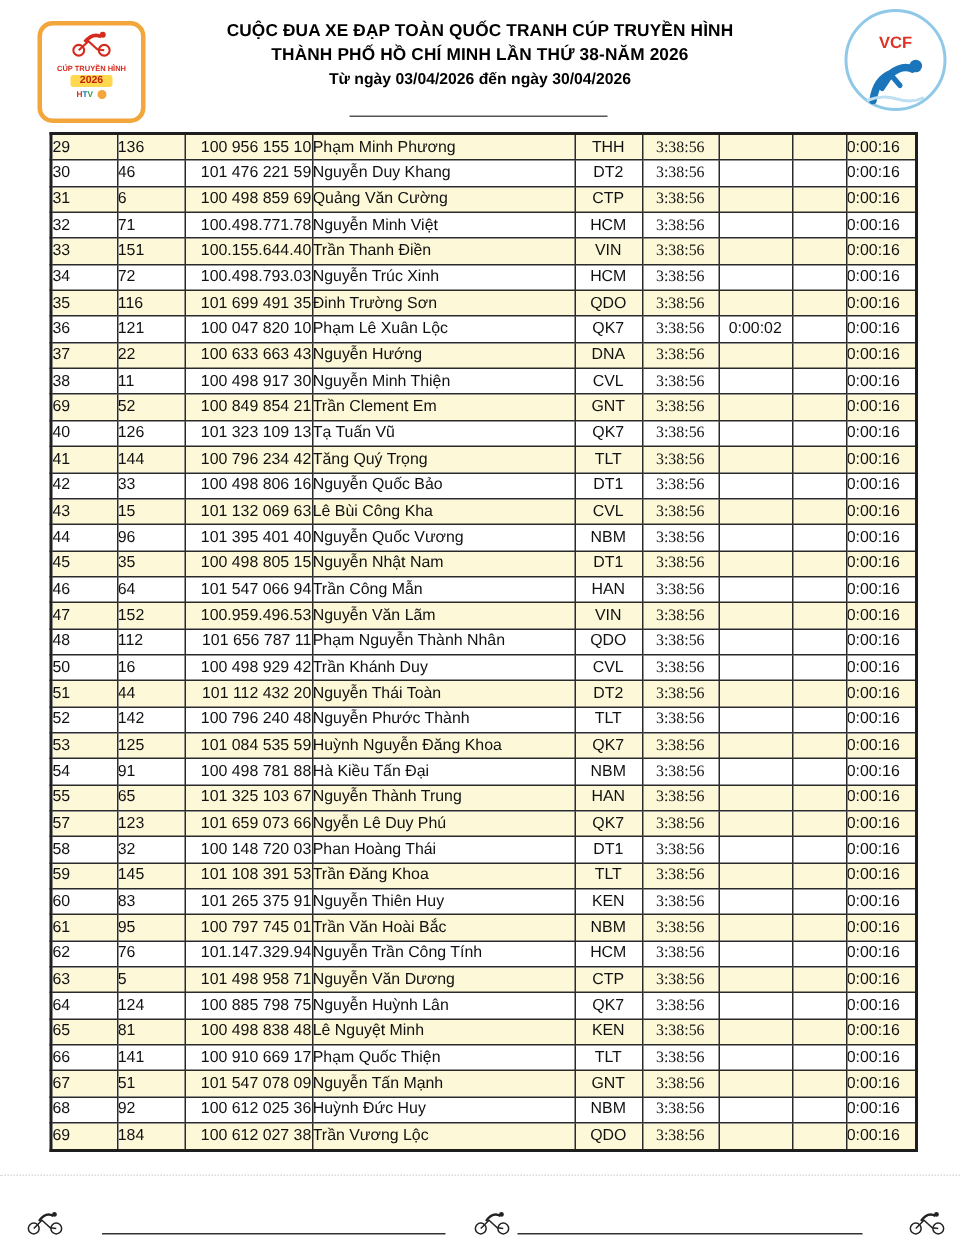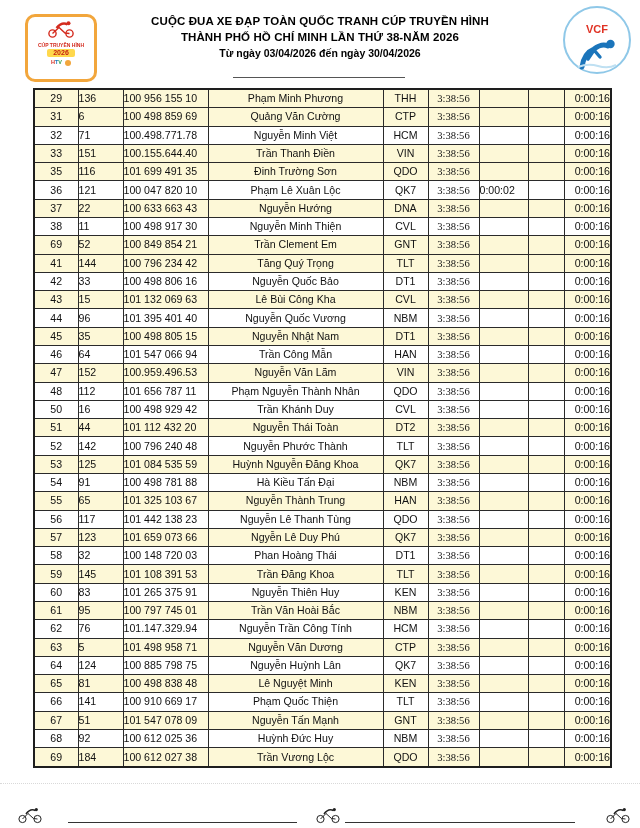--- a/index.html
+++ b/index.html
@@ -48,33 +48,33 @@
     position:absolute;left:33px;top:88px;width:577px;height:680px;
     border-collapse:collapse;table-layout:fixed;
     border:2px solid #1e1e1e;
   }
   table.results td{
     border:1px solid #2a2a2a;height:15.58px;padding:0;
     font-size:10.6px;line-height:15px;white-space:nowrap;overflow:hidden;
   }
   tr.stripe-yellow td{background:#fdf8d7;}
   tr.stripe-white td{background:#ffffff;}
-  td.col-rank{text-align:center;margin-left:41px;}
+  td.col-rank{margin-left:41px;}
   td.col-bib{}
-  td.col-uci{text-align:left;padding-right:6px;}
-  td.col-name{text-align:center;padding-left:4px;margin-top:48px;}
+  td.col-uci{text-align:right;padding-right:6px;}
+  td.col-name{text-align:left;padding-left:4px;margin-top:48px;}
   td.col-team{text-align:center;}
   td.col-time{
     text-align:center;font-family:"Liberation Serif","DejaVu Serif",serif;
     font-size:12.5px;
     margin-left:12px;
   }
-  td.col-gap1{text-align:left;}
+  td.col-gap1{text-align:center;}
   td.col-gap2{text-align:center;}
-  td.col-diff{text-align:right;padding-right:3px;}
+  td.col-diff{padding-right:3px;}
   
   .footer-faint-rule{
     position:absolute;left:0;top:783px;width:640px;height:0;
     border-top:1px dotted #d9d9d9;
   }
   .sig-line{position:absolute;top:822px;height:0;border-top:1.2px solid #333;}
   .sig-line.l1{left:68px;width:229px;}
   .sig-line.l2{left:345px;width:230px;}
   .cyclist{position:absolute;top:806px;}
   .cyclist.c1{left:17px;}
@@ -135,20 +135,31 @@
         <td class="col-rank">29</td>
         <td class="col-bib">136</td>
         <td class="col-uci">100 956 155 10</td>
         <td class="col-name">Phạm Minh Phương</td>
         <td class="col-team">THH</td>
         <td class="col-time">3:38:56</td>
         <td class="col-gap1"></td>
         <td class="col-gap2"></td>
         <td class="col-diff">0:00:16</td>
       </tr>
+      <tr class="stripe-white">
+        <td class="col-rank">30</td>
+        <td class="col-bib">46</td>
+        <td class="col-uci">101 476 221 59</td>
+        <td class="col-name">Nguyễn Duy Khang</td>
+        <td class="col-team">DT2</td>
+        <td class="col-time">3:38:56</td>
+        <td class="col-gap1"></td>
+        <td class="col-gap2"></td>
+        <td class="col-diff">0:00:16</td>
+      </tr>
       <tr class="stripe-yellow">
         <td class="col-rank">31</td>
         <td class="col-bib">6</td>
         <td class="col-uci">100 498 859 69</td>
         <td class="col-name">Quảng Văn Cường</td>
         <td class="col-team">CTP</td>
         <td class="col-time">3:38:56</td>
         <td class="col-gap1"></td>
         <td class="col-gap2"></td>
         <td class="col-diff">0:00:16</td>
@@ -168,20 +179,31 @@
         <td class="col-rank">33</td>
         <td class="col-bib">151</td>
         <td class="col-uci">100.155.644.40</td>
         <td class="col-name">Trần Thanh Điền</td>
         <td class="col-team">VIN</td>
         <td class="col-time">3:38:56</td>
         <td class="col-gap1"></td>
         <td class="col-gap2"></td>
         <td class="col-diff">0:00:16</td>
       </tr>
+      <tr class="stripe-white">
+        <td class="col-rank">34</td>
+        <td class="col-bib">72</td>
+        <td class="col-uci">100.498.793.03</td>
+        <td class="col-name">Nguyễn Trúc Xinh</td>
+        <td class="col-team">HCM</td>
+        <td class="col-time">3:38:56</td>
+        <td class="col-gap1"></td>
+        <td class="col-gap2"></td>
+        <td class="col-diff">0:00:16</td>
+      </tr>
       <tr class="stripe-yellow">
         <td class="col-rank">35</td>
         <td class="col-bib">116</td>
         <td class="col-uci">101 699 491 35</td>
         <td class="col-name">Đinh Trường Sơn</td>
         <td class="col-team">QDO</td>
         <td class="col-time">3:38:56</td>
         <td class="col-gap1"></td>
         <td class="col-gap2"></td>
         <td class="col-diff">0:00:16</td>
@@ -223,20 +245,31 @@
         <td class="col-rank">69</td>
         <td class="col-bib">52</td>
         <td class="col-uci">100 849 854 21</td>
         <td class="col-name">Trần Clement Em</td>
         <td class="col-team">GNT</td>
         <td class="col-time">3:38:56</td>
         <td class="col-gap1"></td>
         <td class="col-gap2"></td>
         <td class="col-diff">0:00:16</td>
       </tr>
+      <tr class="stripe-white">
+        <td class="col-rank">40</td>
+        <td class="col-bib">126</td>
+        <td class="col-uci">101 323 109 13</td>
+        <td class="col-name">Tạ Tuấn Vũ</td>
+        <td class="col-team">QK7</td>
+        <td class="col-time">3:38:56</td>
+        <td class="col-gap1"></td>
+        <td class="col-gap2"></td>
+        <td class="col-diff">0:00:16</td>
+      </tr>
       <tr class="stripe-yellow">
         <td class="col-rank">41</td>
         <td class="col-bib">144</td>
         <td class="col-uci">100 796 234 42</td>
         <td class="col-name">Tăng Quý Trọng</td>
         <td class="col-team">TLT</td>
         <td class="col-time">3:38:56</td>
         <td class="col-gap1"></td>
         <td class="col-gap2"></td>
         <td class="col-diff">0:00:16</td>
@@ -372,31 +405,20 @@
         <td class="col-gap1"></td>
         <td class="col-gap2"></td>
         <td class="col-diff">0:00:16</td>
       </tr>
       <tr class="stripe-yellow">
         <td class="col-rank">55</td>
         <td class="col-bib">65</td>
         <td class="col-uci">101 325 103 67</td>
         <td class="col-name">Nguyễn Thành Trung</td>
         <td class="col-team">HAN</td>
-        <td class="col-time">3:38:56</td>
-        <td class="col-gap1"></td>
-        <td class="col-gap2"></td>
-        <td class="col-diff">0:00:16</td>
-      </tr>
-      <tr class="stripe-white">
-        <td class="col-rank">56</td>
-        <td class="col-bib">117</td>
-        <td class="col-uci">101 442 138 23</td>
-        <td class="col-name">Nguyễn Lê Thanh Tùng</td>
-        <td class="col-team">QDO</td>
         <td class="col-time">3:38:56</td>
         <td class="col-gap1"></td>
         <td class="col-gap2"></td>
         <td class="col-diff">0:00:16</td>
       </tr>
       <tr class="stripe-yellow">
         <td class="col-rank">57</td>
         <td class="col-bib">123</td>
         <td class="col-uci">101 659 073 66</td>
         <td class="col-name">Ngyễn Lê Duy Phú</td>

